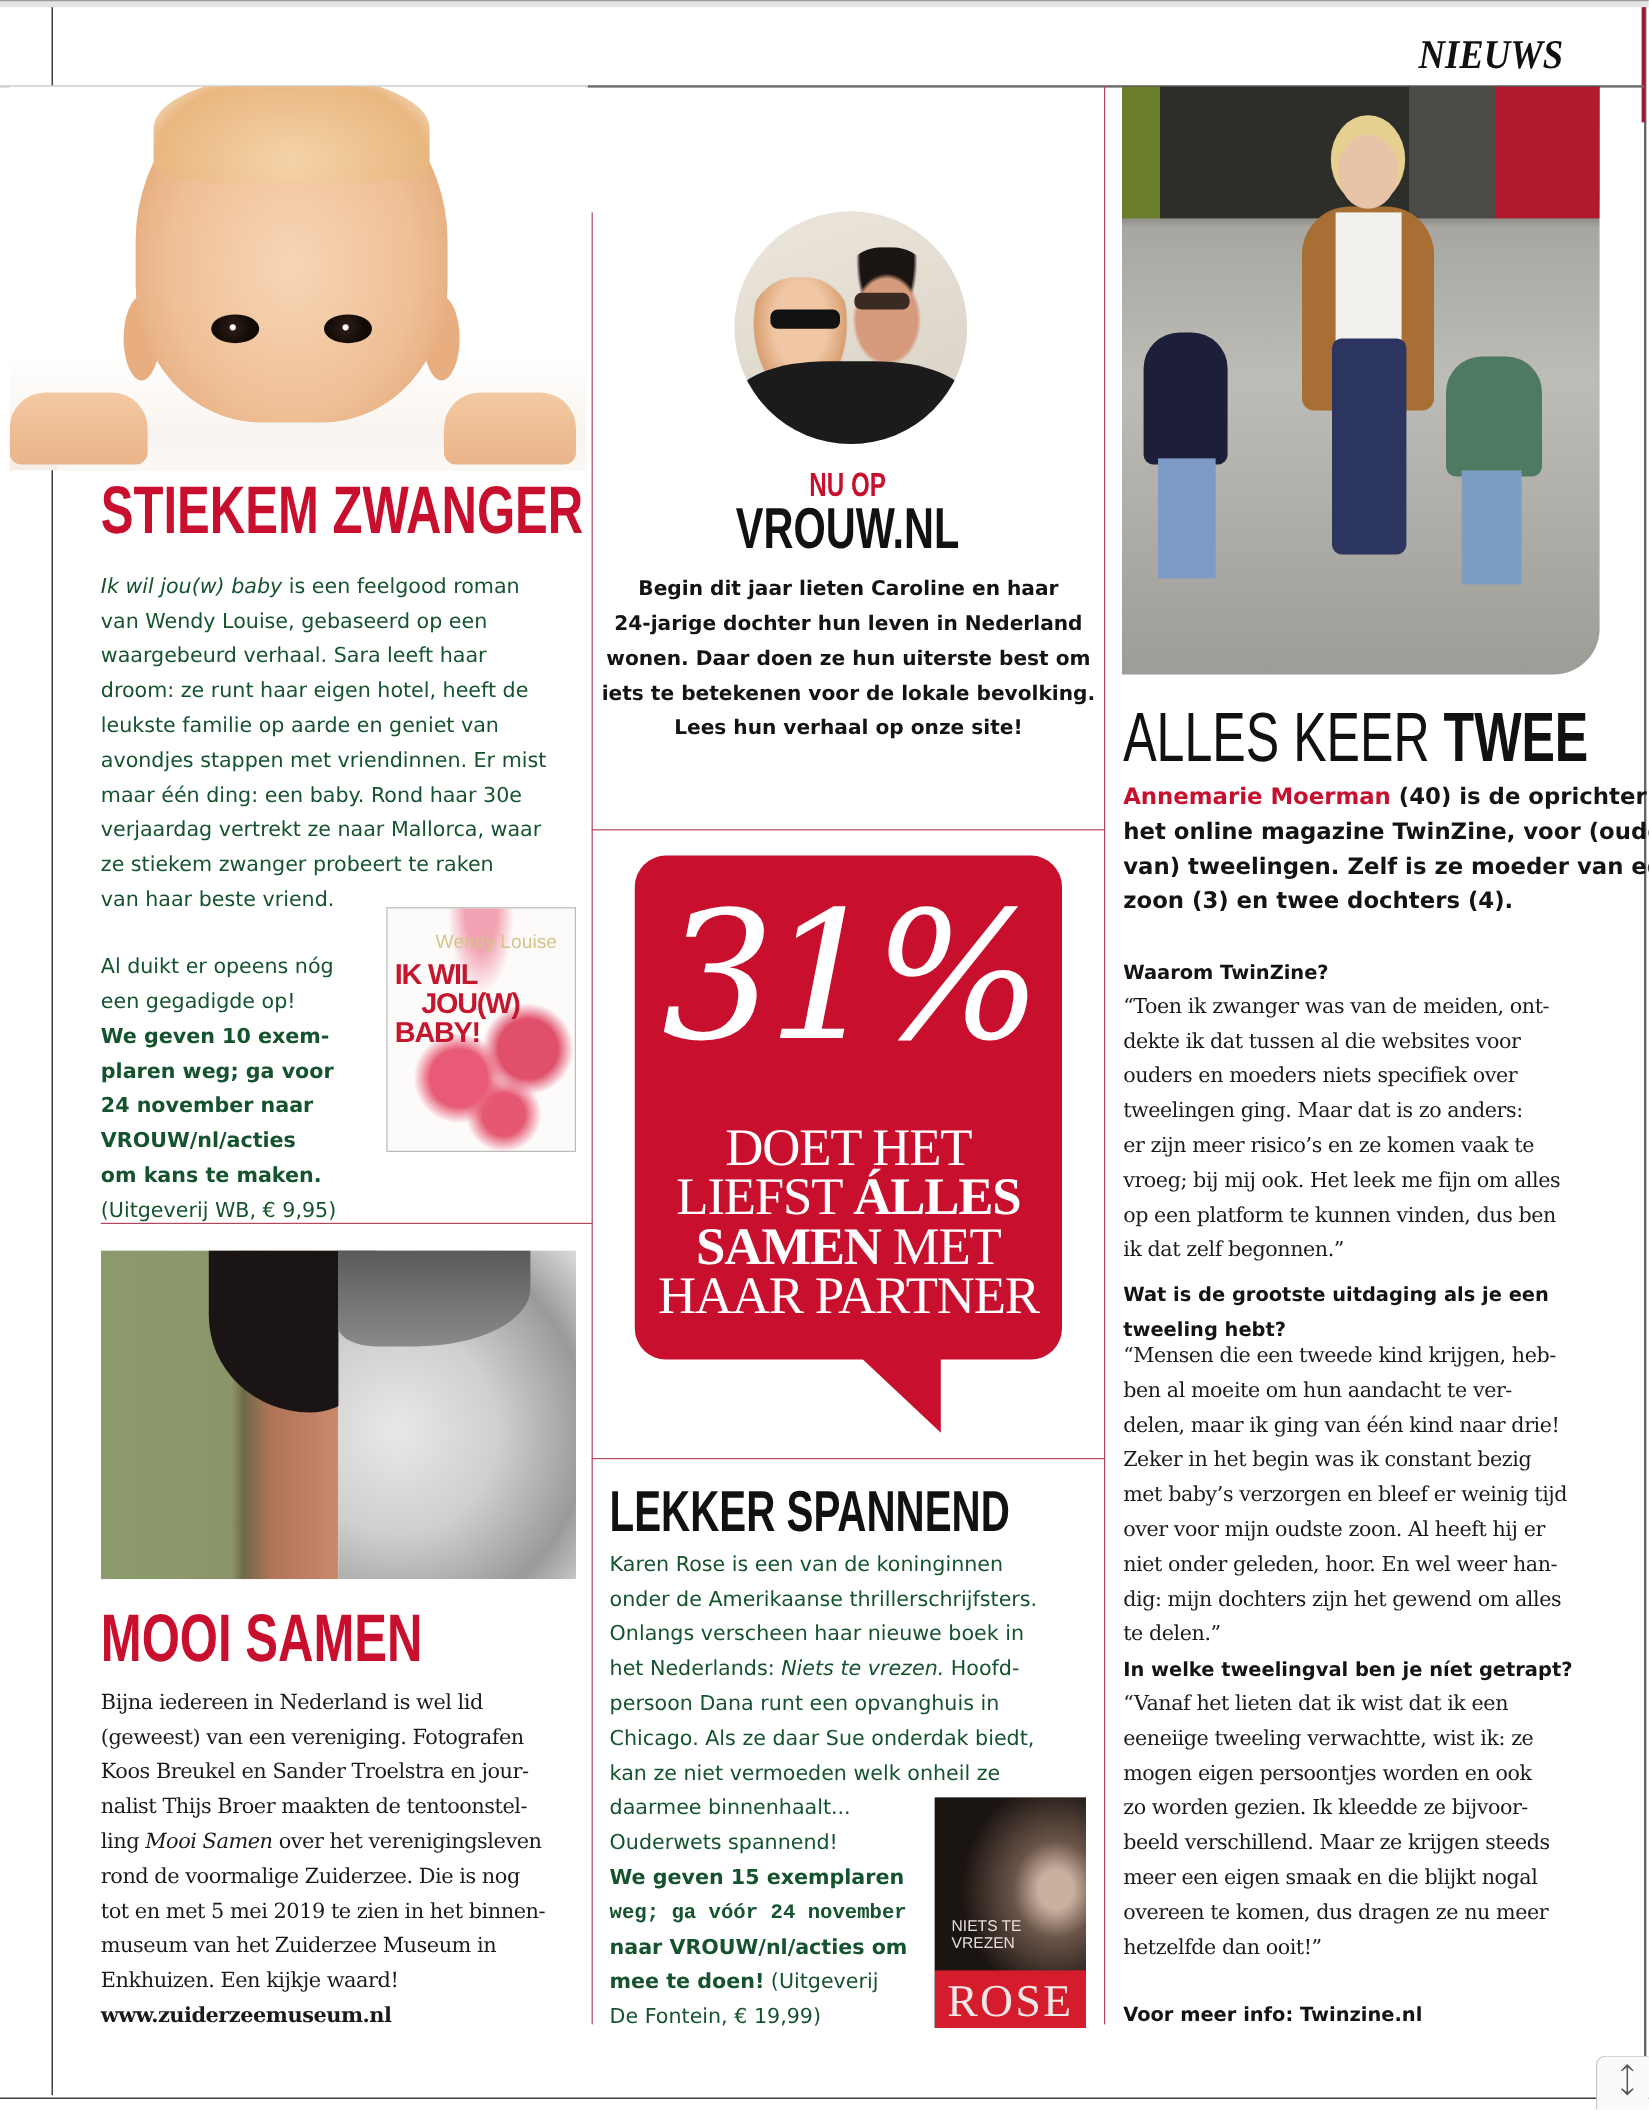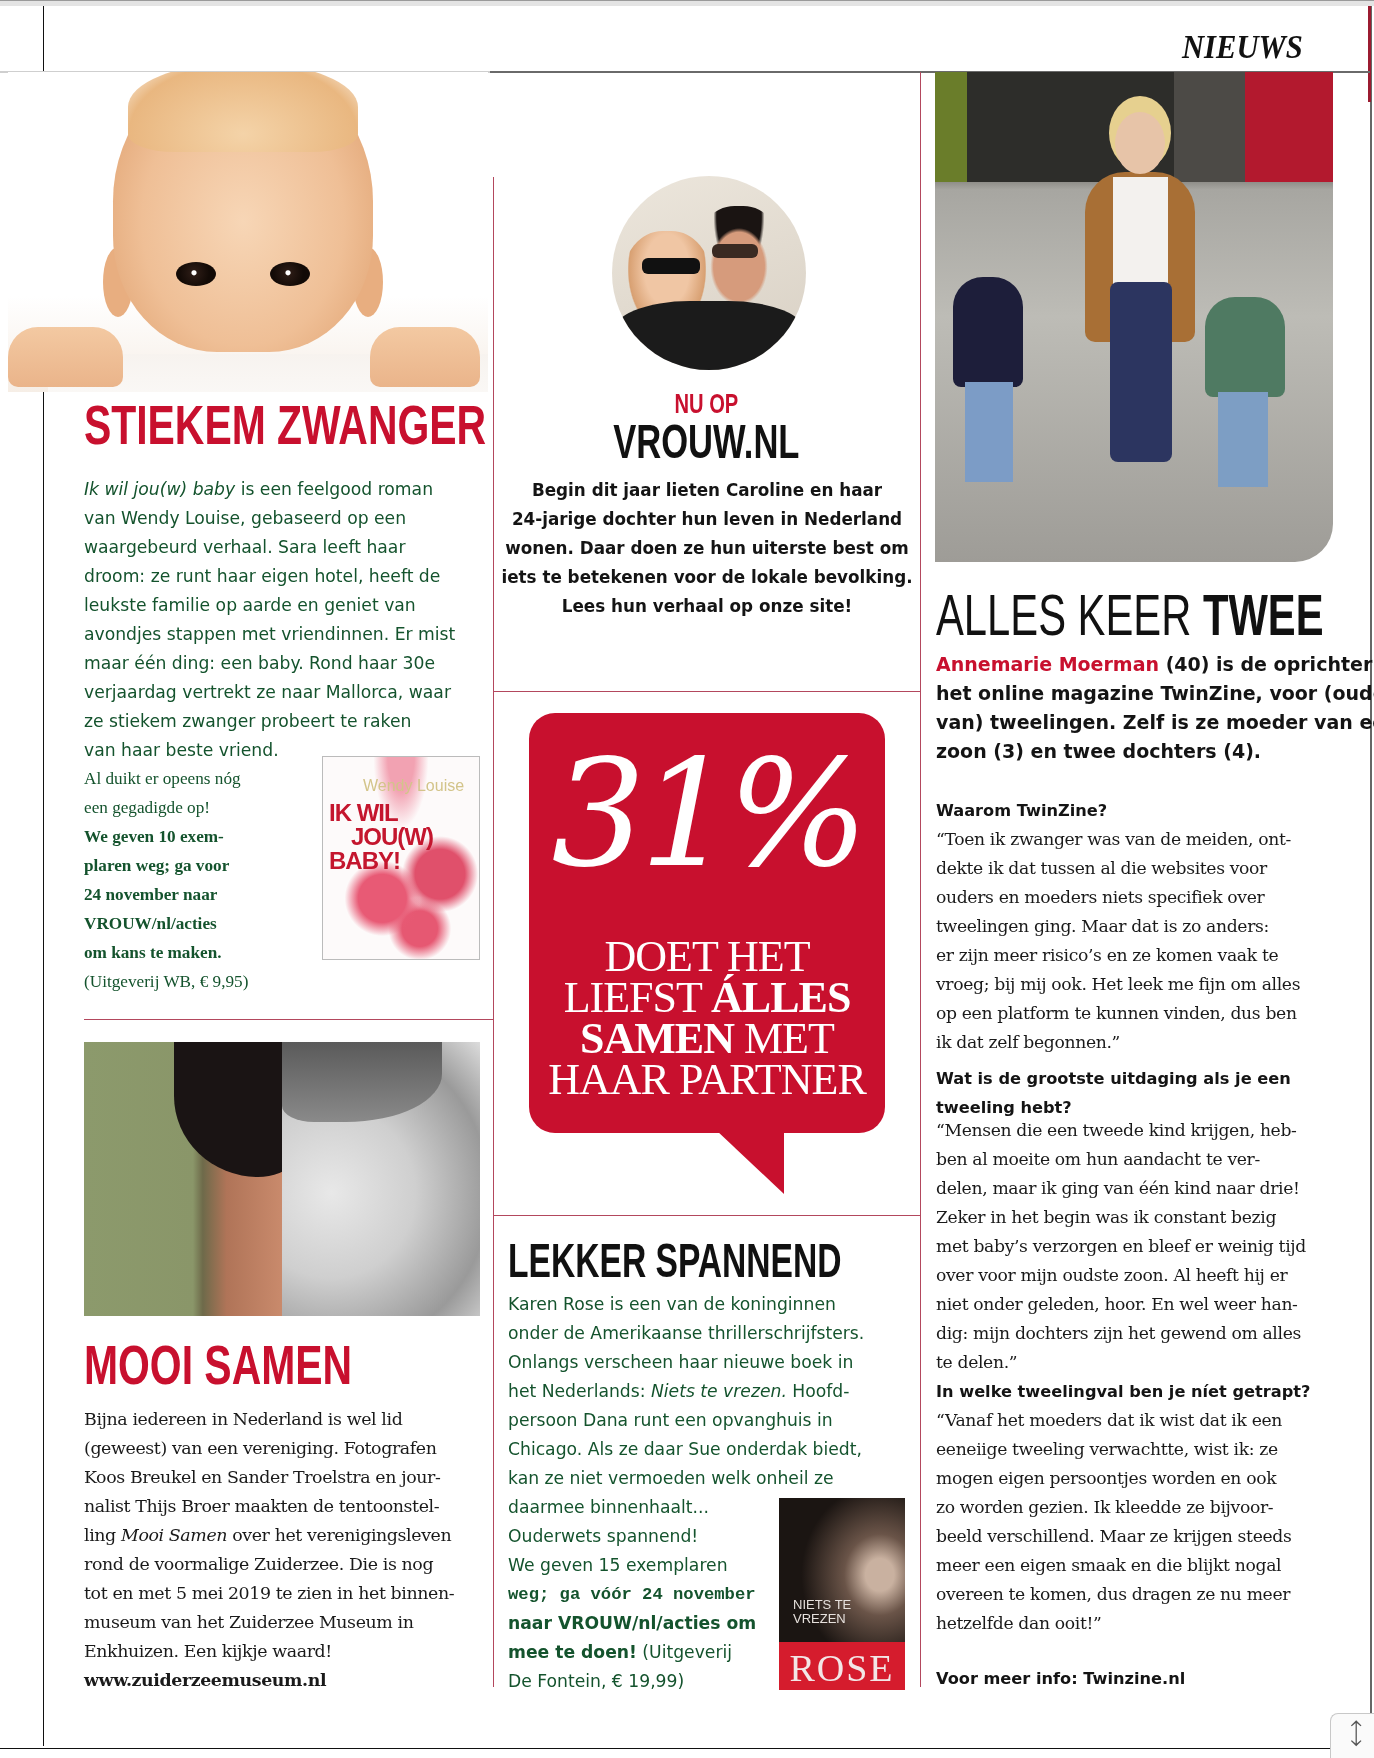--- a/index.html
+++ b/index.html
@@ -151,21 +151,21 @@
   <p class="line">waargebeurd verhaal. Sara leeft haar</p>
   <p class="line">droom: ze runt haar eigen hotel, heeft de</p>
   <p class="line">leukste familie op aarde en geniet van</p>
   <p class="line">avondjes stappen met vriendinnen. Er mist</p>
   <p class="line">maar één ding: een baby. Rond haar 30e</p>
   <p class="line">verjaardag vertrekt ze naar Mallorca, waar</p>
   <p class="line">ze stiekem zwanger probeert te raken</p>
   <p class="line">van haar beste vriend.</p>
 </div>
 
-<div class="body-sans stiekem-cont" style="top:764px;font-family:Liberation Serif, serif;">
+<div class="body-sans stiekem-cont" style="top:792px;">
   <p class="line">Al duikt er opeens nóg</p>
   <p class="line">een gegadigde op!</p>
   <p class="line" style="font-weight:bold;">We geven 10 exem-</p>
   <p class="line" style="font-weight:bold;">plaren weg; ga voor</p>
   <p class="line" style="font-weight:bold;">24 november naar</p>
   <p class="line" style="font-weight:bold;">VROUW/nl/acties</p>
   <p class="line" style="font-weight:bold;">om kans te maken.</p>
   <p class="line">(Uitgeverij WB, € 9,95)</p>
 </div>
 
@@ -233,21 +233,21 @@
   <p class="line">onder de Amerikaanse thrillerschrijfsters.</p>
   <p class="line">Onlangs verscheen haar nieuwe boek in</p>
   <p class="line"><span>het Nederlands: </span><i>Niets te vrezen.</i><span> Hoofd-</span></p>
   <p class="line">persoon Dana runt een opvanghuis in</p>
   <p class="line">Chicago. Als ze daar Sue onderdak biedt,</p>
   <p class="line">kan ze niet vermoeden welk onheil ze</p>
 </div>
 <div class="body-sans lekker-cont">
   <p class="line">daarmee binnenhaalt...</p>
   <p class="line">Ouderwets spannend!</p>
-  <p class="line" style="font-weight:normal;">We geven 15 exemplaren</p>
+  <p class="line" style="font-weight:bold;">We geven 15 exemplaren</p>
   <p class="line" style="font-weight:bold;font-family:Liberation Mono, monospace;">weg; ga vóór 24 november</p>
   <p class="line" style="font-weight:bold;">naar VROUW/nl/acties om</p>
   <p class="line"><b>mee te doen!</b><span> (Uitgeverij</span></p>
   <p class="line">De Fontein, € 19,99)</p>
 </div>
 <div class="book-cover-2">
   <div class="niets">
     <div>NIETS TE</div>
     <div>VREZEN</div>
   </div>
@@ -305,21 +305,21 @@
   <p class="line">over voor mijn oudste zoon. Al heeft hij er</p>
   <p class="line">niet onder geleden, hoor. En wel weer han-</p>
   <p class="line">dig: mijn dochters zijn het gewend om alles</p>
   <p class="line">te delen.”</p>
 </div>
 
 <div class="q q3">
   <p class="line">In welke tweelingval ben je níet getrapt?</p>
 </div>
 <div class="a a3">
-  <p class="line">“Vanaf het moeders dat ik wist dat ik een</p>
+  <p class="line">“Vanaf het lieten dat ik wist dat ik een</p>
   <p class="line">eeneiige tweeling verwachtte, wist ik: ze</p>
   <p class="line">mogen eigen persoontjes worden en ook</p>
   <p class="line">zo worden gezien. Ik kleedde ze bijvoor-</p>
   <p class="line">beeld verschillend. Maar ze krijgen steeds</p>
   <p class="line">meer een eigen smaak en die blijkt nogal</p>
   <p class="line">overeen te komen, dus dragen ze nu meer</p>
   <p class="line">hetzelfde dan ooit!”</p>
 </div>
 
 <div class="more-info">Voor meer info: Twinzine.nl</div>

